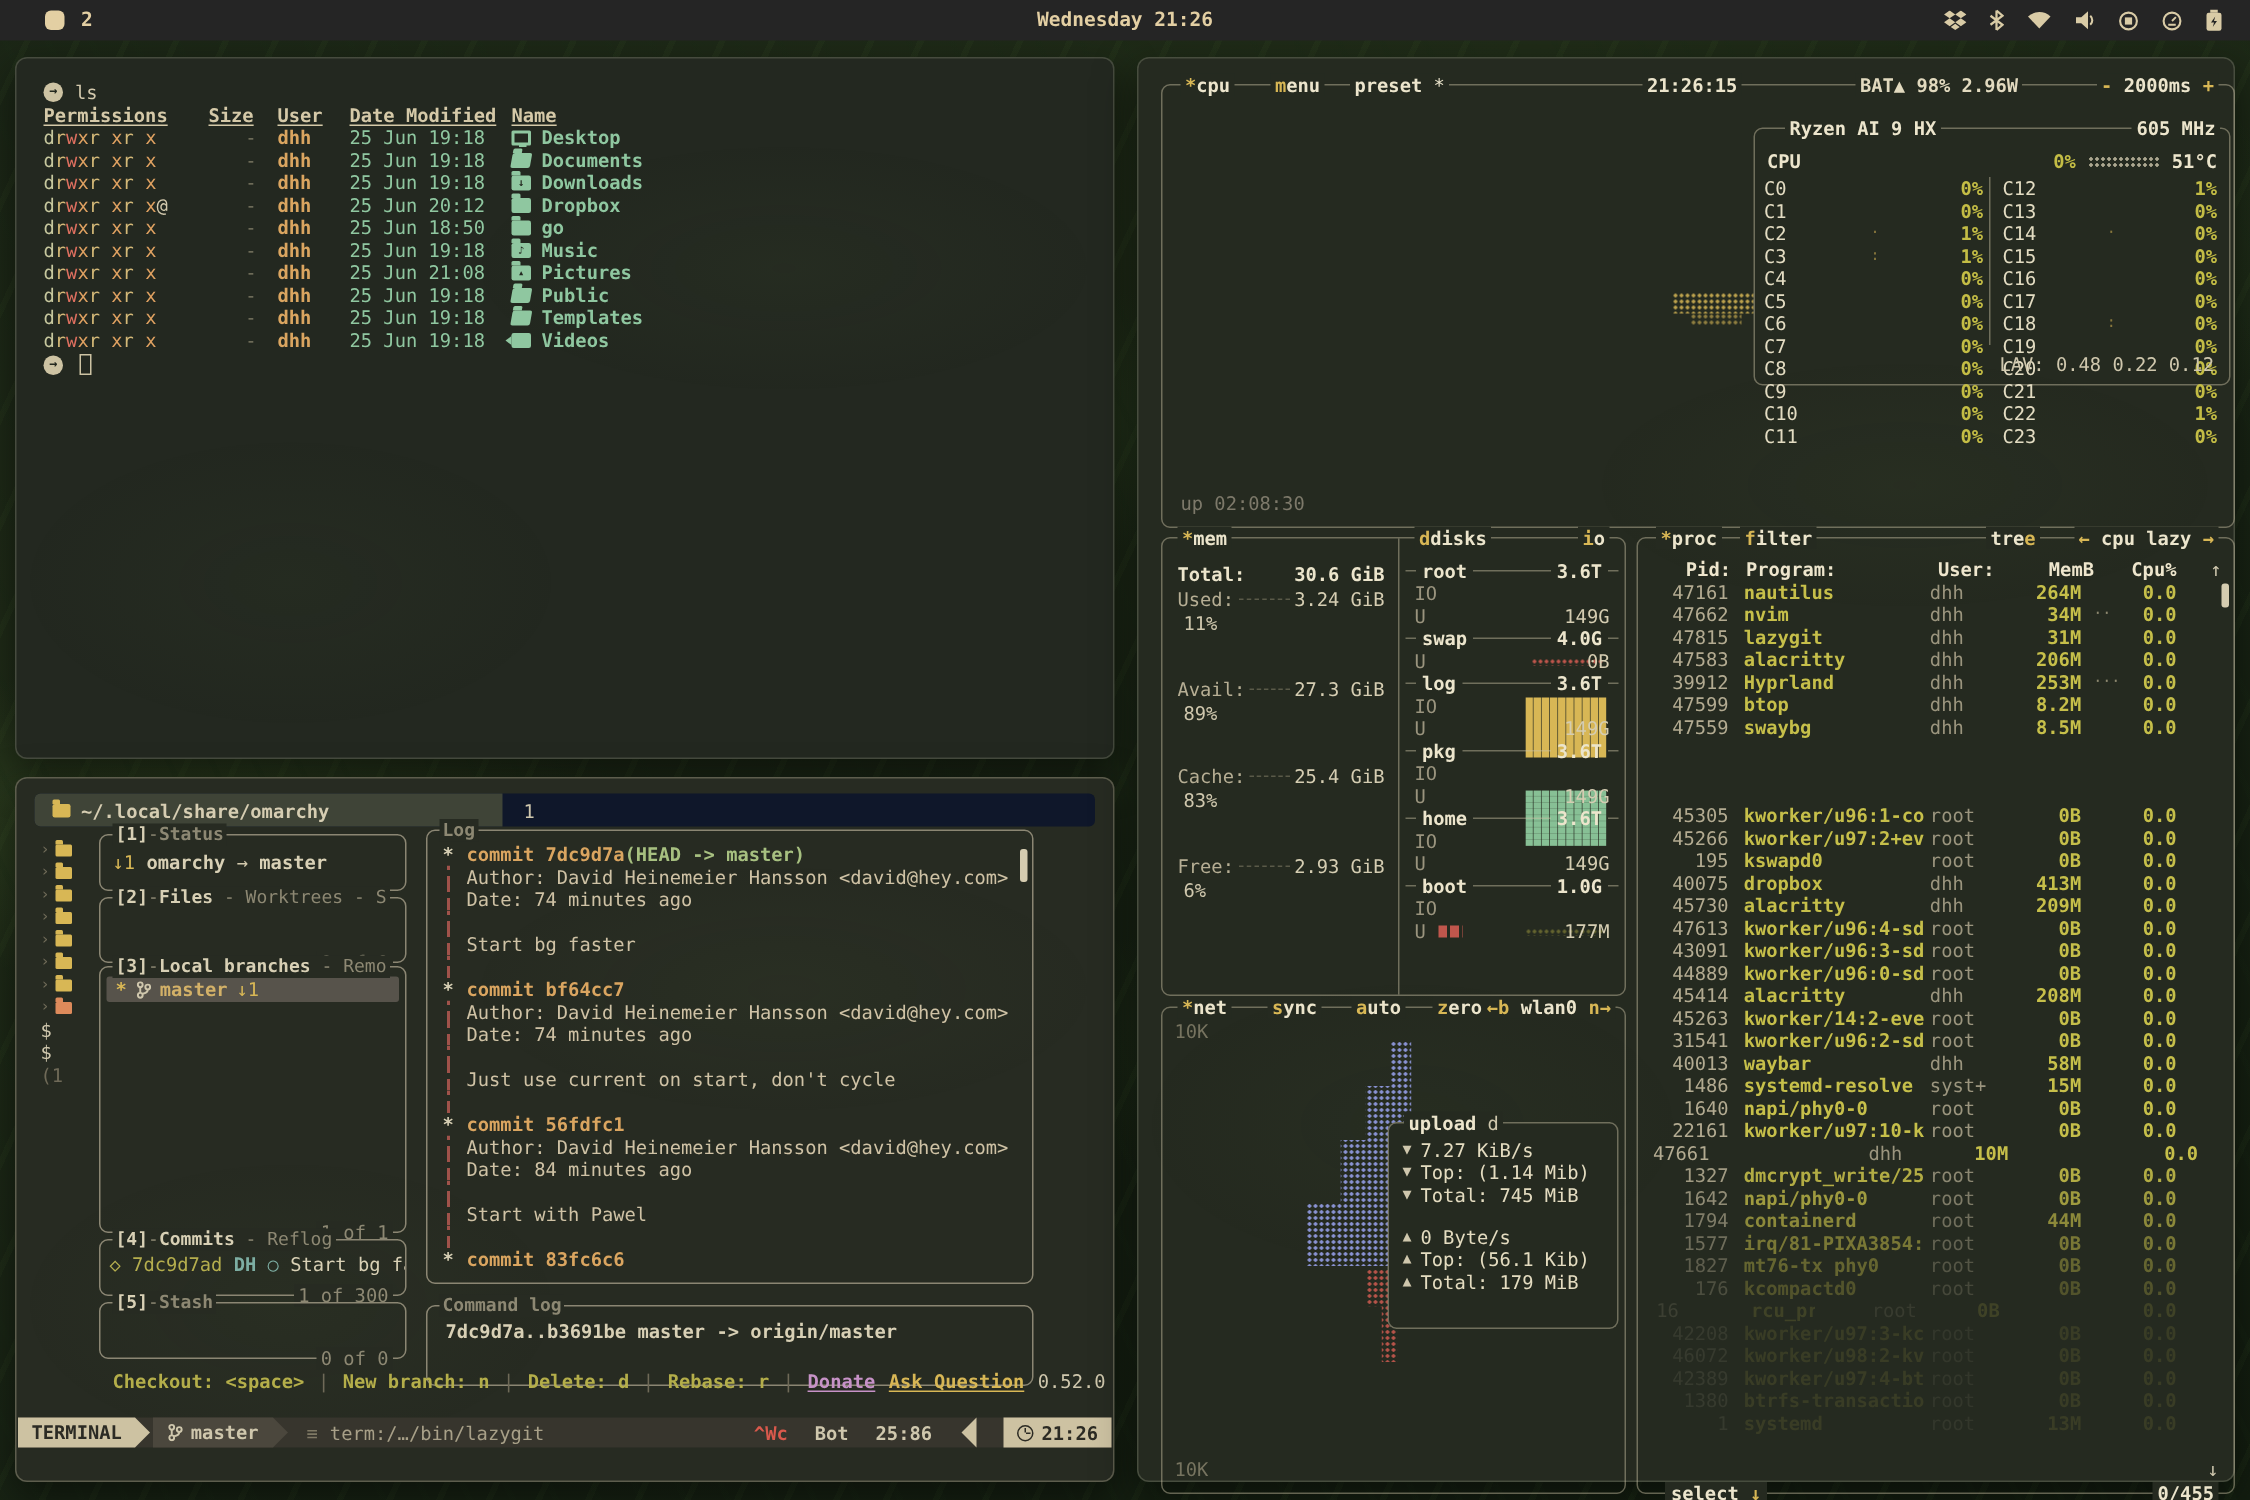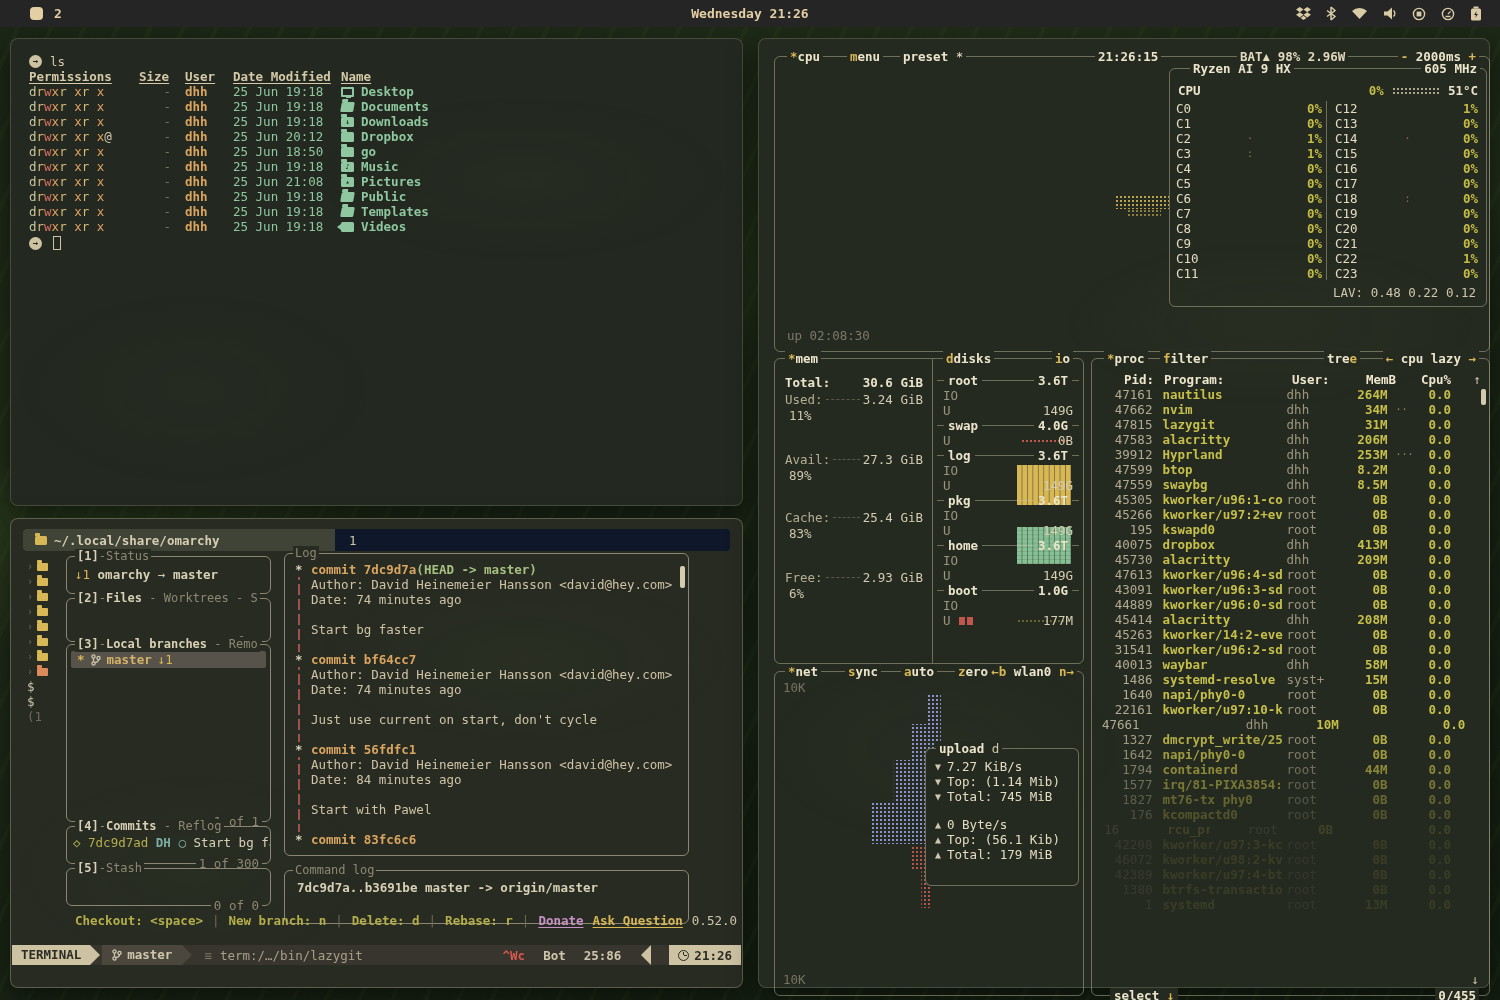--- a/index.html
+++ b/index.html
@@ -84,21 +84,21 @@
   .gchev{color:#6f6a58;font-size:10px}
   .gfold{width:11px;height:8px;background:var(--yel);border-radius:1px;position:relative}
   .gfold::before{content:"";position:absolute;top:-2.5px;left:0;width:5px;height:2.5px;background:inherit;border-radius:1px 1px 0 0}
   .gfold.git{background:#dd8a5b}
   .gdollar{color:#cfc7ad}
   .gparen{color:#6f6a58}
   .lpanel{position:absolute;border:1px solid #8b8673;border-radius:6px}
   .ptitle{position:absolute;top:-8px;left:8px;background:#272b22;padding:0 2px;white-space:nowrap;font-size:12px}
   .ptitle .num{color:#d8d0b5;font-weight:700}
   .ptitle .tname{color:#d8d0b5;font-weight:700}
-  .ptitle .tname.dim{color:var(--dim);font-weight:400}
+  .ptitle .tname.dim{color:var(--dim);font-weight:700}
   .ptitle .extra{color:var(--dim)}
   .pcount{position:absolute;bottom:-8px;right:8px;background:#272b22;padding:0 3px;color:var(--dim)}
   .p-status{left:55px;top:37px;width:205px;height:38px}
   .p-files{left:55px;top:79px;width:205px;height:44px}
   .p-branch{left:55px;top:125px;width:205px;height:178px}
   .p-commits{left:55px;top:307px;width:205px;height:38px}
   .p-stash{left:55px;top:349px;width:205px;height:38px}
   .p-log{left:273px;top:34px;width:405px;height:303px}
   .p-cmdlog{left:273px;top:351px;width:405px;height:54px}
   .status-line{padding:10px 8px 0 8px;white-space:nowrap}
@@ -141,21 +141,21 @@
   
   .box{position:absolute;border:1px solid var(--bord);border-radius:6px}
   .seg{position:absolute;top:-8px;background:var(--winbg);padding:0 3px;white-space:nowrap}
   .seg .star{color:var(--yel);font-weight:700}
   .seg b{color:var(--bold)}
   .seg .hk{color:var(--yel);font-weight:700}
   .bx-cpu{left:15px;top:17px;width:716px;height:296px}
   .bx-mem{left:15px;top:319px;width:310px;height:306px}
   .bx-net{left:15px;top:632px;width:310px;height:325px}
   .bx-proc{left:332px;top:319px;width:399px;height:638px}
-  .bx-chip{position:absolute;left:394px;top:11px;width:318px;height:239px;border:1px solid var(--bord);border-radius:6px}
+  .bx-chip{position:absolute;left:394px;top:28px;width:318px;height:172px;border:1px solid var(--bord);border-radius:6px}
   .uptime{position:absolute;left:12px;bottom:8px;color:#7d796a}
   .dots{background-image:radial-gradient(circle, var(--c) 1px, transparent 1.35px);background-size:4px 4px;position:absolute}
   .blocks{background-image:linear-gradient(var(--c),var(--c));background-size:5px 4px;background-repeat:space;position:absolute}
   .cpu-sum{position:absolute;left:8px;right:8px;top:14px;height:15px;display:flex;align-items:center}
   .cpu-sum .lbl{color:var(--bold);font-weight:700}
   .cpu-sum .pct{margin-left:auto;color:var(--ygr);font-weight:700}
   .cpu-sum .sdots{width:48px;height:8px;position:relative;margin:0 8px;
      background-image:radial-gradient(circle, rgba(207,199,173,.8) 1px, transparent 1.35px);background-size:4px 4px}
   .cpu-sum .temp{color:var(--bold);font-weight:700}
   .cores{position:absolute;top:32px;bottom:26px;left:6px;width:146px}
@@ -1063,21 +1063,21 @@
           <span class="pp-cpu">0.0</span>
         </div>
         <div class="prow" style="opacity: 1;">
           <span class="pp-pid">47559</span>
           <span class="pp-prog">swaybg</span>
           <span class="pp-user">dhh</span>
           <span class="pp-mem">8.5M</span>
           <span class="pp-dots"></span>
           <span class="pp-cpu">0.0</span>
         </div>
-        <div class="prow" style="opacity: 1;">
+        <div class="prow" style="opacity: 1; margin-top: 44px;">
           <span class="pp-pid">45305</span>
           <span class="pp-prog">kworker/u96:1-co</span>
           <span class="pp-user">root</span>
           <span class="pp-mem">0B</span>
           <span class="pp-dots"></span>
           <span class="pp-cpu">0.0</span>
         </div>
         <div class="prow" style="opacity: 1;">
           <span class="pp-pid">45266</span>
           <span class="pp-prog">kworker/u97:2+ev</span>

